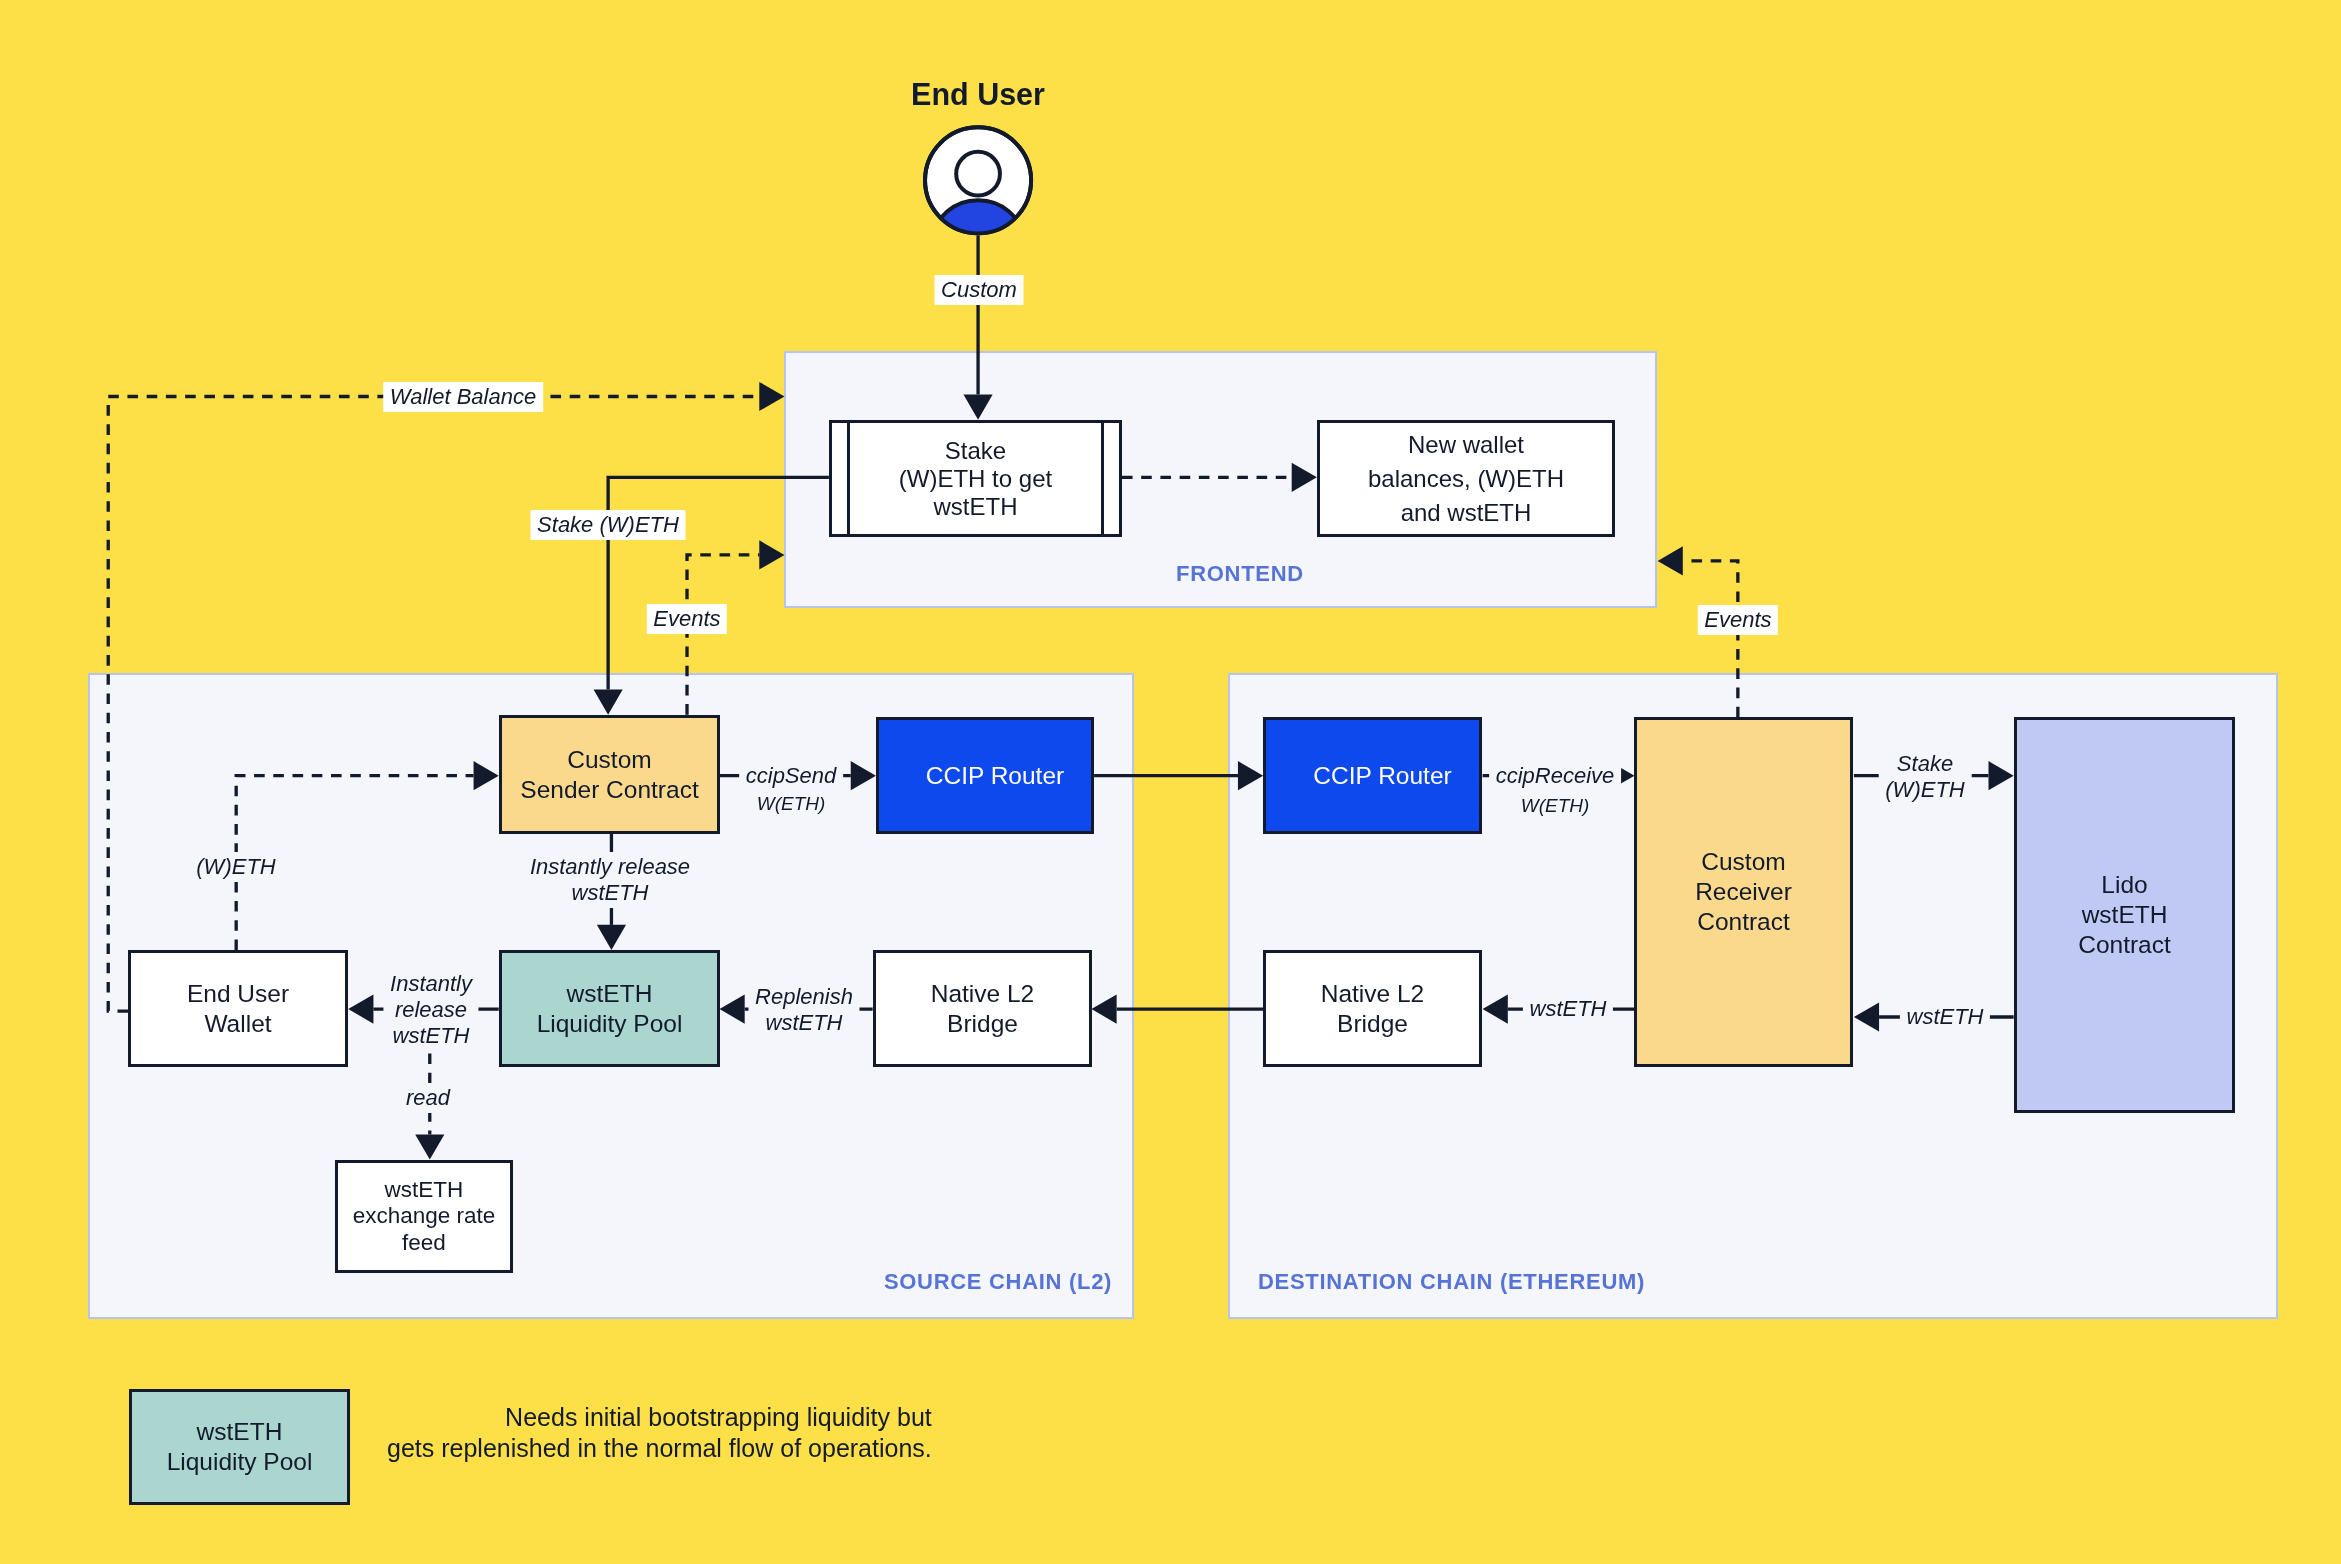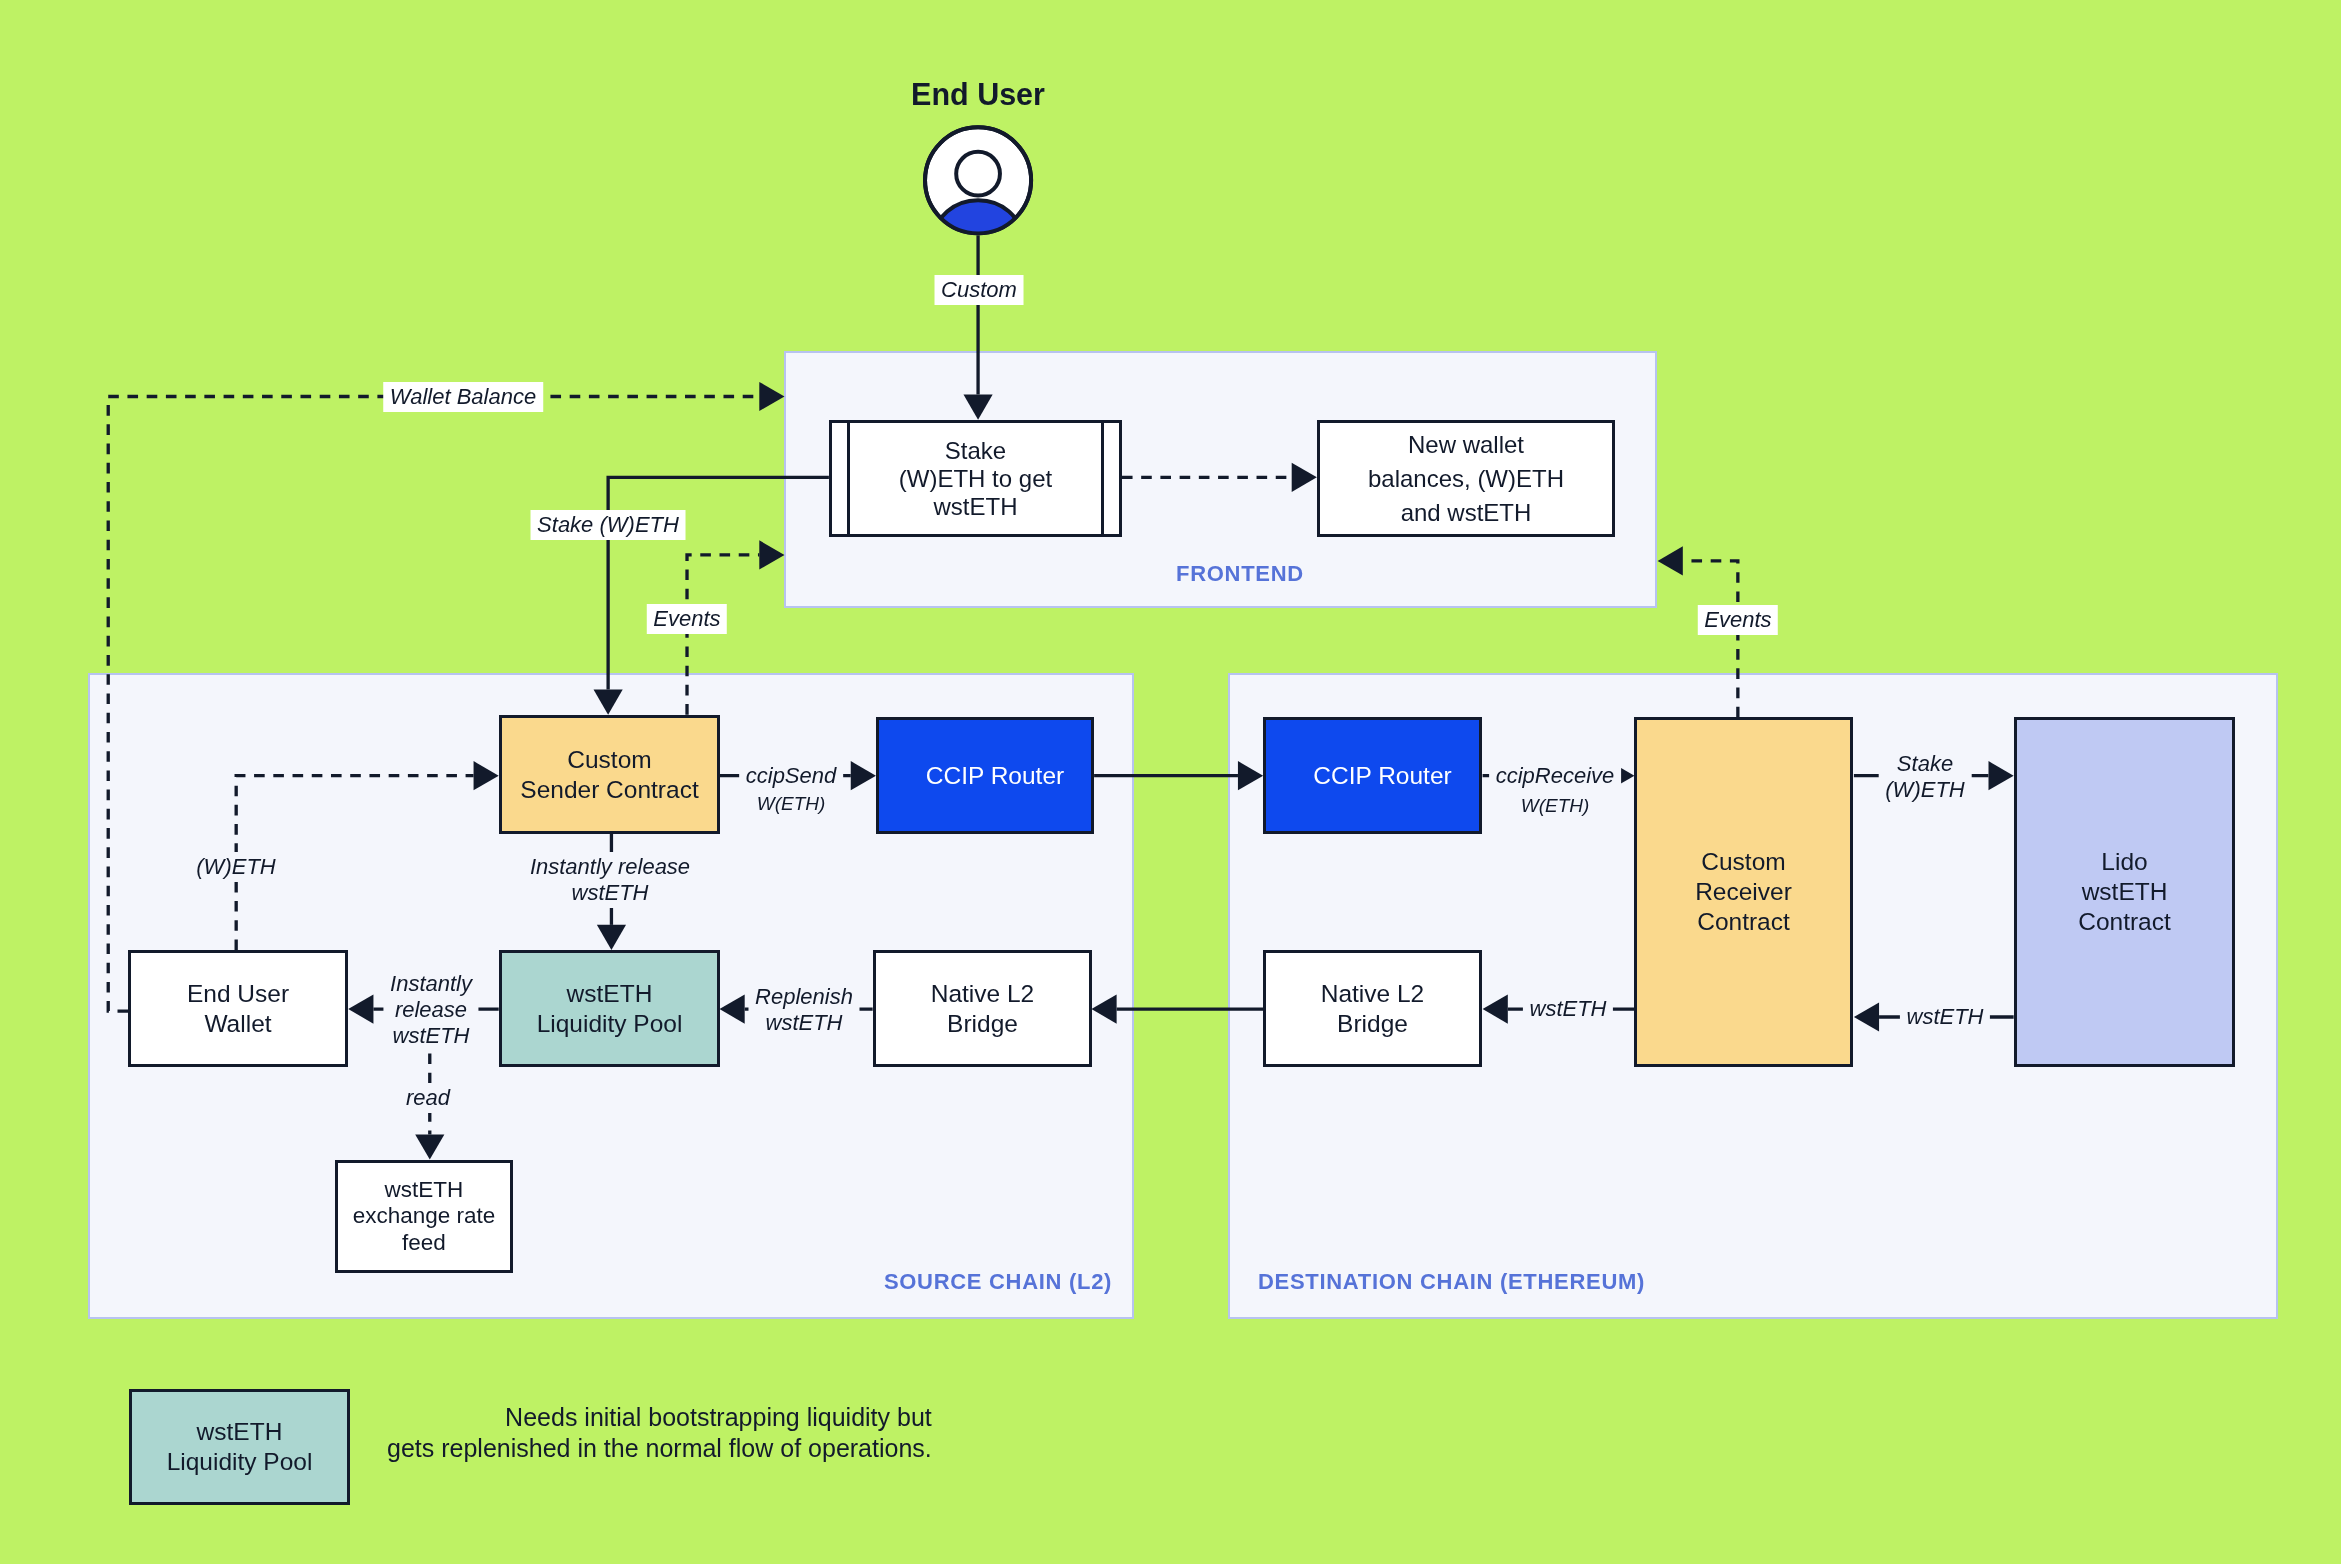--- a/index.html
+++ b/index.html
@@ -7,21 +7,21 @@
     --panel-fill:#f4f6fc;
     --panel-border:#b7c3f0;
     --panel-label:#5673d8;
     --yellow:#fad98d;
     --blue:#0e49ee;
     --teal:#abd6d0;
     --purple:#bfc9f3;
   }
   html,body{margin:0;padding:0;background:#ffffff;}
   body{font-family:"Liberation Sans", sans-serif;color:var(--ink);}
-  #canvas{position:relative;width:2342px;height:1564px;background:#bef264;overflow:hidden;}
+  #canvas{position:relative;width:2342px;height:1564px;background:#fde047;overflow:hidden;}
 
   .panel{position:absolute;background:var(--panel-fill);border:2px solid var(--panel-border);box-sizing:border-box;z-index:0;}
   .panel-label{position:absolute;z-index:3;font-size:22px;font-weight:bold;letter-spacing:0.7px;color:var(--panel-label);white-space:nowrap;}
 
   svg.wires{position:absolute;left:0;top:0;z-index:1;}
 
   .node{position:absolute;z-index:2;background:#ffffff;border:3.3px solid var(--ink);box-sizing:border-box;
         display:flex;align-items:center;justify-content:center;text-align:center;
         font-size:24.5px;line-height:30px;white-space:pre-line;}
   .node.yellow{background:var(--yellow);}
@@ -161,21 +161,21 @@
   </div>
   <div class="node yellow" style="left:1634px;top:717px;width:219px;height:350px;">
     <span>Custom
 Receiver
 Contract</span>
   </div>
   <div class="node" style="left:1263px;top:950px;width:219px;height:117px;">
     <span>Native L2
 Bridge</span>
   </div>
-  <div class="node purple" style="left:2014px;top:717px;width:221px;height:350px;">
+  <div class="node purple" style="left:2014px;top:717px;width:221px;height:396px;">
     <span>Lido
 wstETH
 Contract</span>
   </div>
 
   <div class="edge-label" style="left:979px;top:290px;">Custom</div>
   <div class="edge-label" style="left:432px;top:397px;margin-left:31px;">Wallet Balance</div>
   <div class="edge-label" style="left:608px;top:525px;">Stake (W)ETH</div>
   <div class="edge-label" style="left:687px;top:619px;">Events</div>
   <div class="edge-label" style="left:1738px;top:620px;">Events</div>

